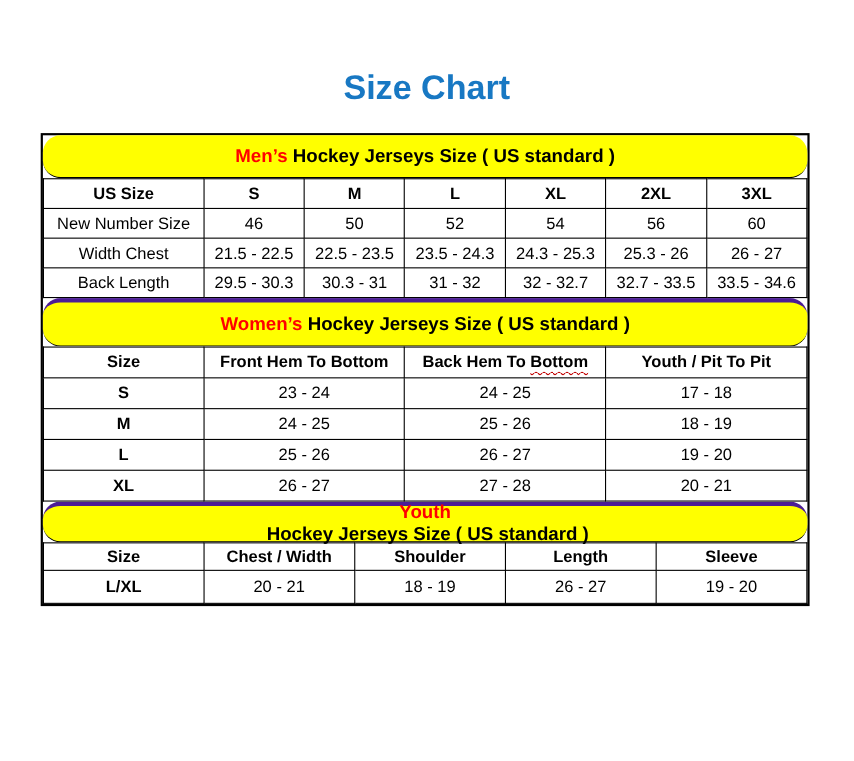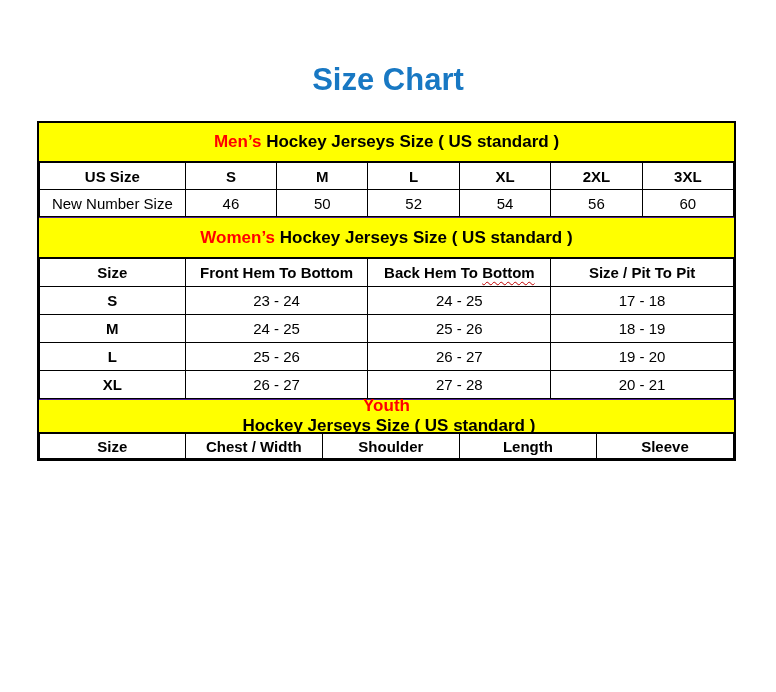--- a/index.html
+++ b/index.html
@@ -23,22 +23,23 @@
     box-sizing: border-box;
     border: 2px solid #000;
     background: #fff;
   }
   .banner {
     background: var(--banner-yellow, #FFFF00);
     display: flex; align-items: center; justify-content: center;
     font-weight: bold; font-size: 17px;
     border-bottom: 1px solid #000;
     white-space: pre-wrap;
-  }
-  .sec + .sec .banner { border-top: 1px solid #4c1d95; }
+    border-radius: 16px;
+  }
+  .sec + .sec .banner { border-top: 4px solid #4c1d95; }
   .banner .red { color: var(--highlight-red, #FF0000); }
   .sec-men .banner   { height: 38px; }
   .sec-women .banner { height: 39px; }
   .sec-youth .banner { height: 32px; flex-direction: column; }
 
   table { width: 100%; border-collapse: collapse; table-layout: fixed; }
   th, td {
     border: 1px solid #000;
     text-align: center; vertical-align: middle;
     font-size: 15px; padding: 0 2px; overflow: hidden;
@@ -96,39 +97,57 @@
           <tbody>
             <tr>
               <th>New Number Size</th>
               <td>46</td>
               <td>50</td>
               <td>52</td>
               <td>54</td>
               <td>56</td>
               <td>60</td>
             </tr>
+            <tr>
+              <th>Width Chest</th>
+              <td>21.5 - 22.5</td>
+              <td>22.5 - 23.5</td>
+              <td>23.5 - 24.3</td>
+              <td>24.3 - 25.3</td>
+              <td>25.3 - 26</td>
+              <td>26 - 27</td>
+            </tr>
+            <tr>
+              <th>Back Length</th>
+              <td>29.5 - 30.3</td>
+              <td>30.3 - 31</td>
+              <td>31 - 32</td>
+              <td>32 - 32.7</td>
+              <td>32.7 - 33.5</td>
+              <td>33.5 - 34.6</td>
+            </tr>
           </tbody>
         </table>
     </section>
 
     <section class="sec sec-women">
       <div class="banner"><span class="red">Women’s</span><span> Hockey Jerseys Size ( US standard )</span></div>
       <table>
         <colgroup>
             <col class="first">
             <col>
             <col>
             <col>
           </colgroup>
       <thead>
             <tr>
               <th>Size</th>
               <th>Front Hem To Bottom</th>
               <th>Back Hem To <span class="sq">Bottom</span></th>
-              <th>Size / Pit To Pit</th>
+              <th>Youth / Pit To Pit</th>
             </tr>
           </thead>
           <tbody>
             <tr>
               <th>S</th>
               <td>23 - 24</td>
               <td>24 - 25</td>
               <td>17 - 18</td>
             </tr>
             <tr>
@@ -166,18 +185,25 @@
       <thead>
             <tr>
               <th>Size</th>
               <th>Chest / Width</th>
               <th>Shoulder</th>
               <th>Length</th>
               <th>Sleeve</th>
             </tr>
           </thead>
           <tbody>
+            <tr>
+              <th>L/XL</th>
+              <td>20 - 21</td>
+              <td>18 - 19</td>
+              <td>26 - 27</td>
+              <td>19 - 20</td>
+            </tr>
           </tbody>
         </table>
     </section>
 
   </div>
 </div>
 
 </body></html>

